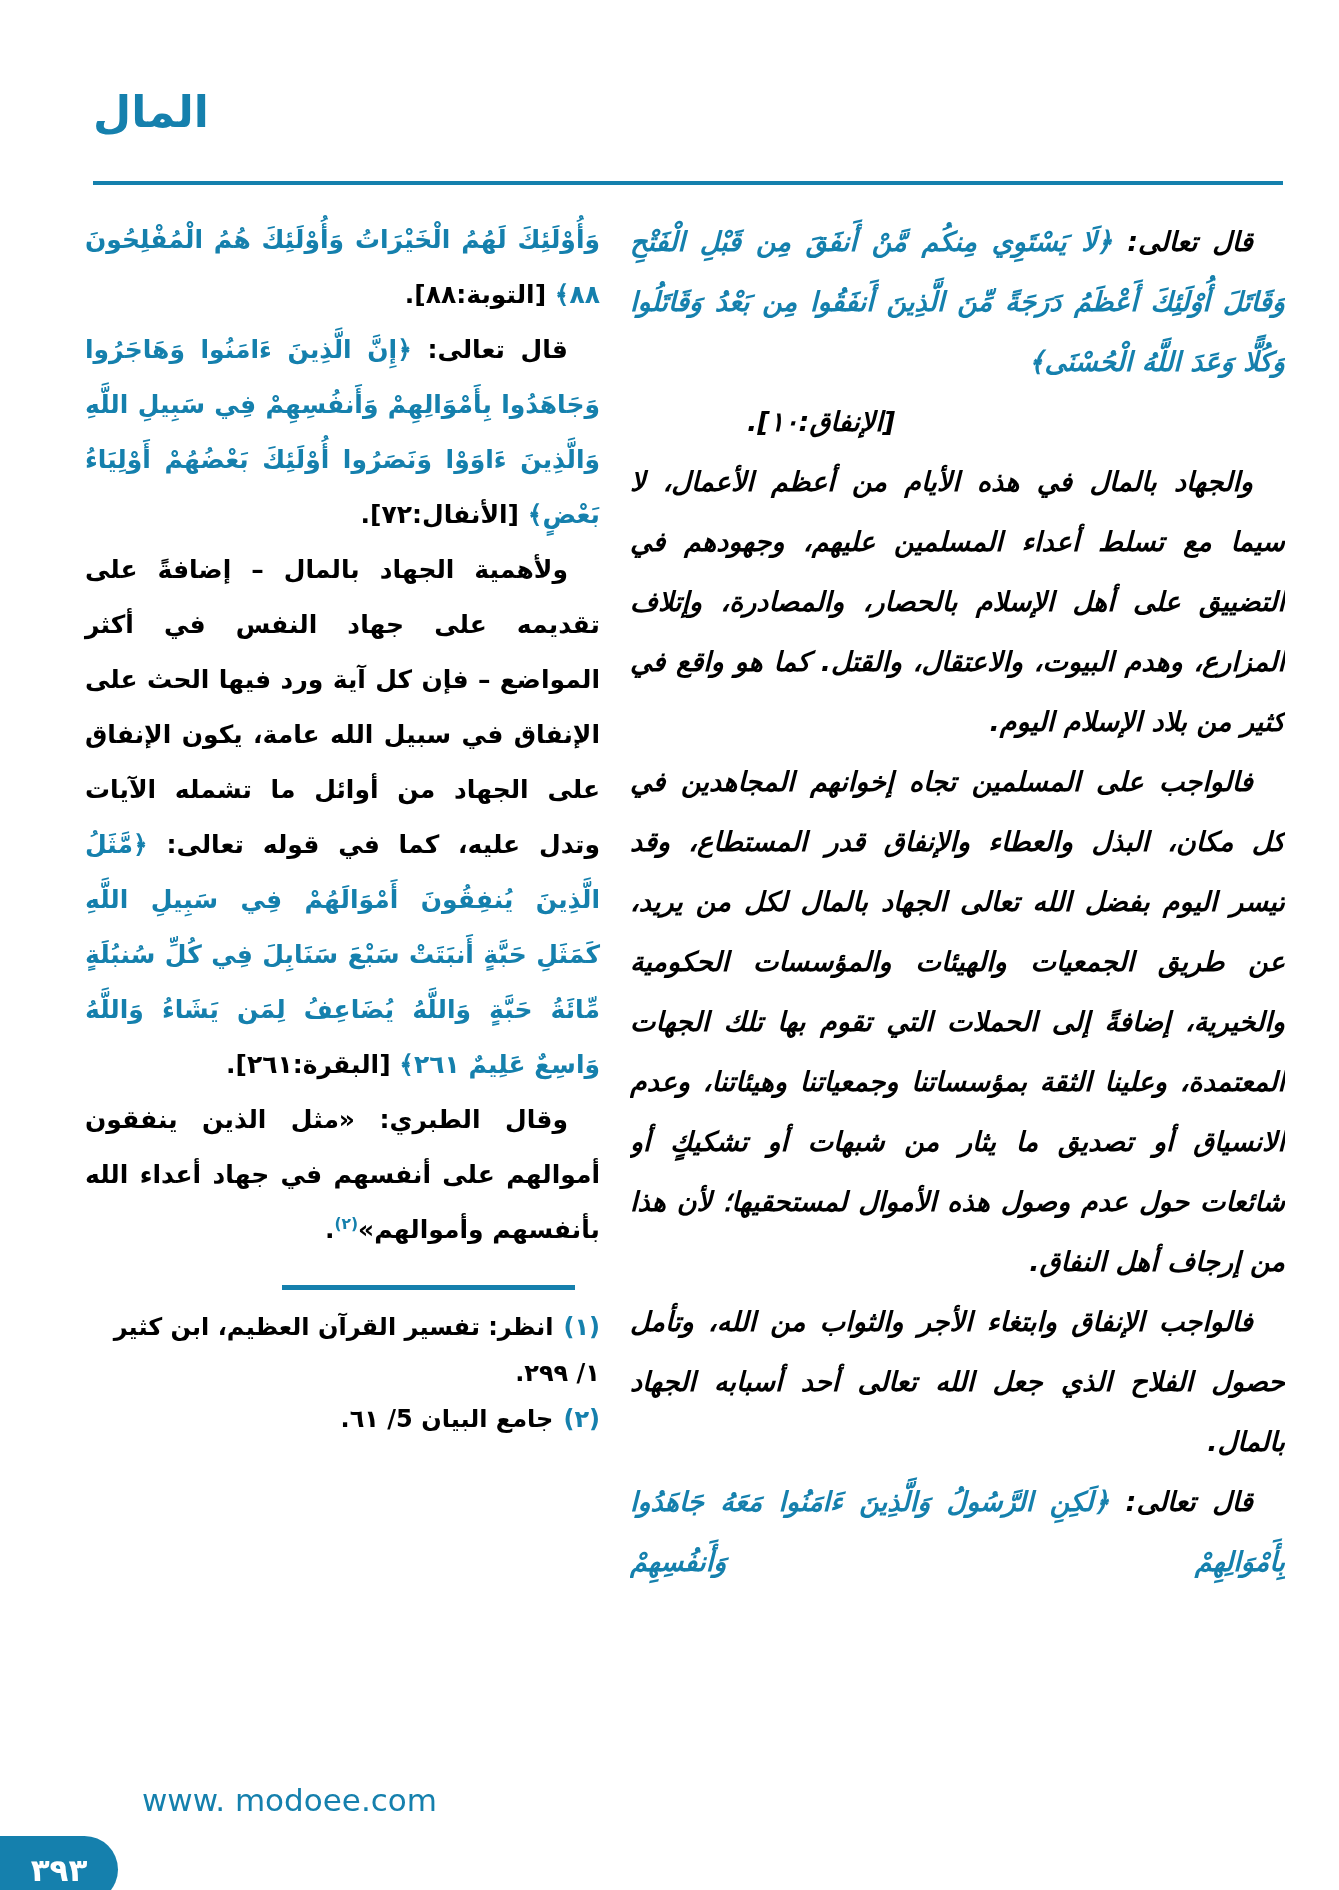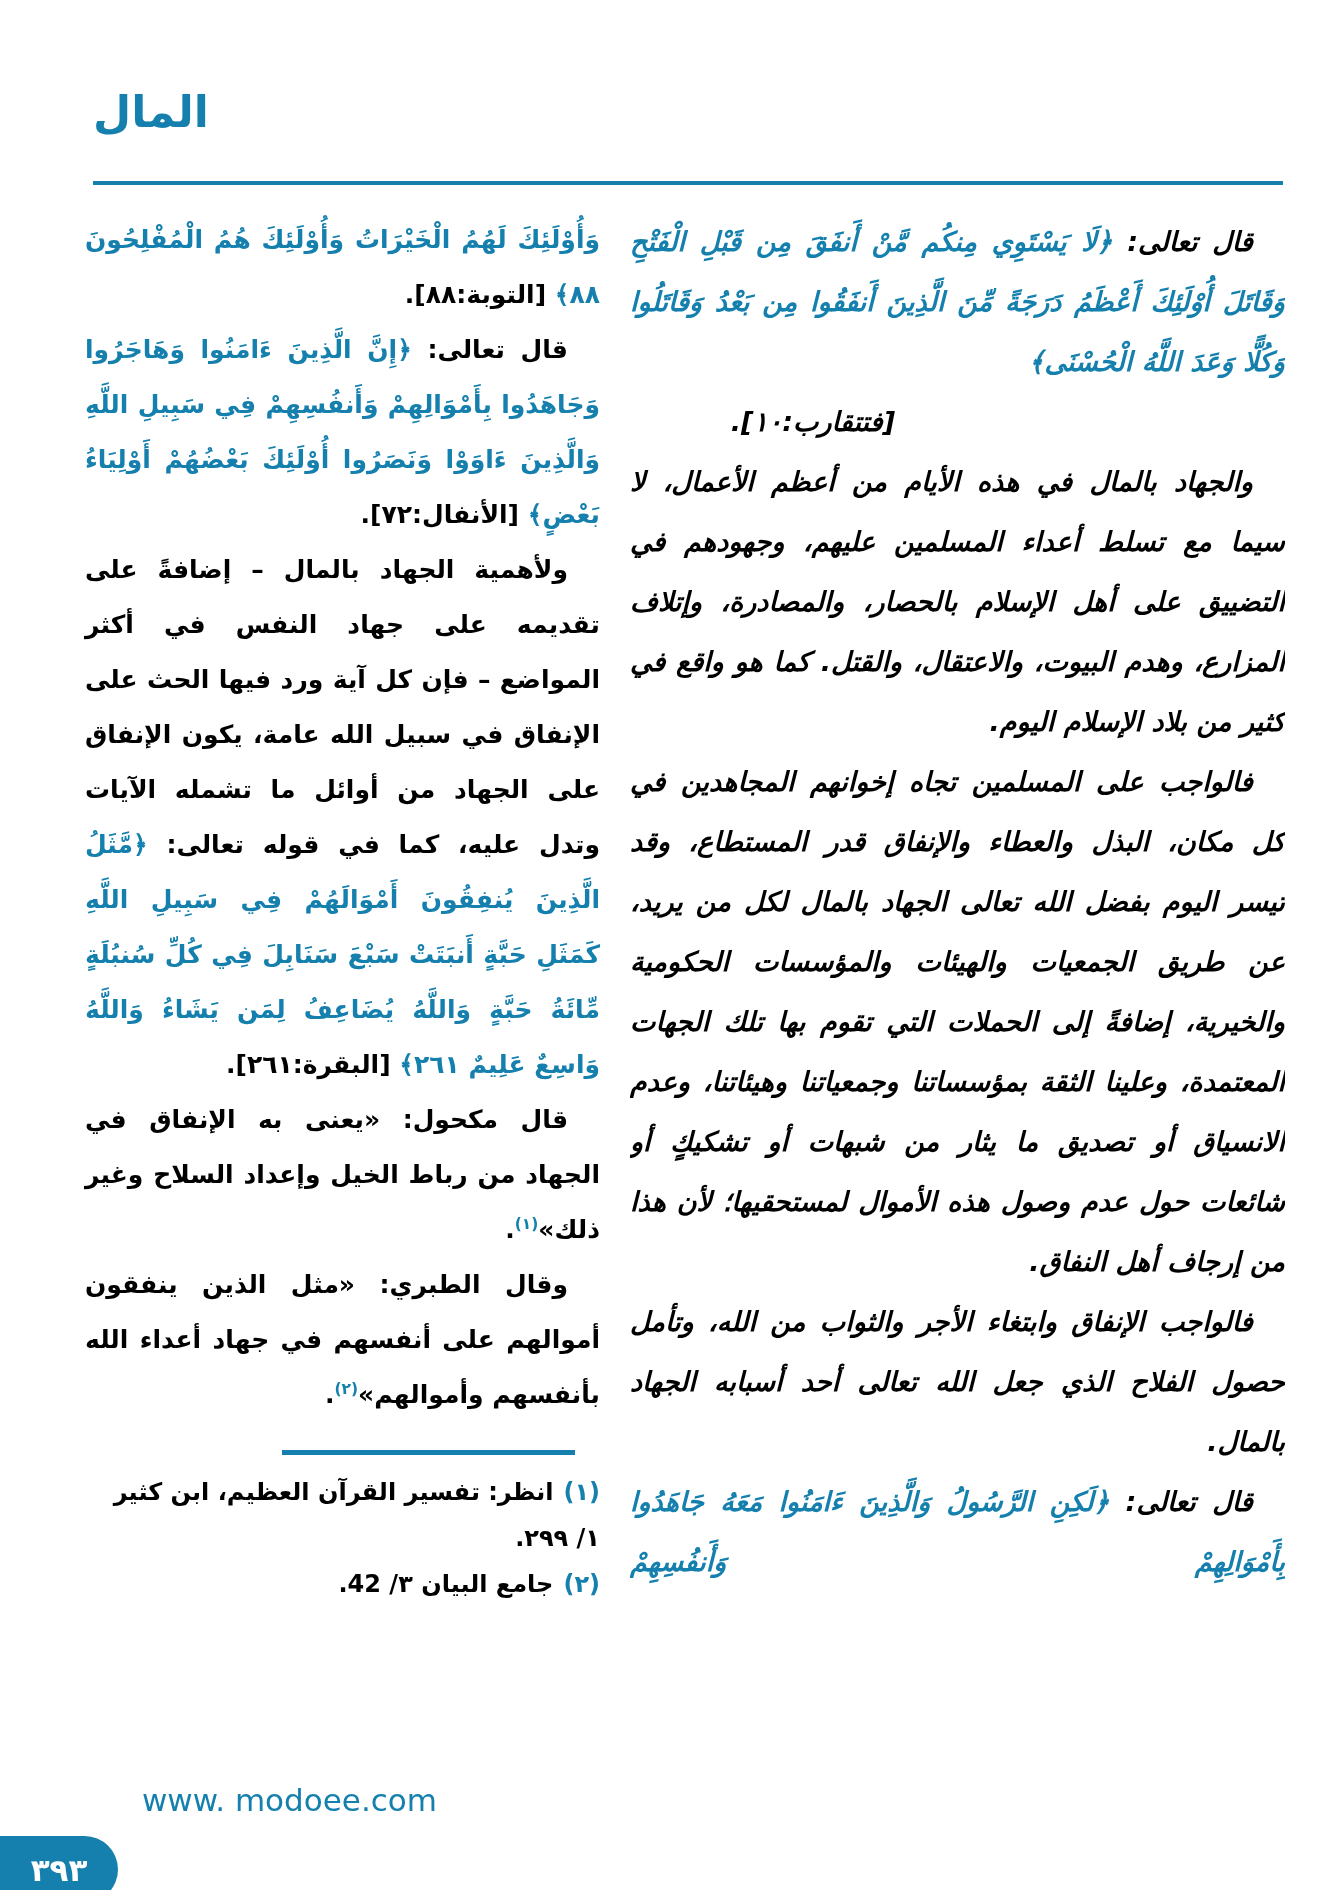--- a/index.html
+++ b/index.html
@@ -65,37 +65,36 @@
 <body>
 
 <div class="page">
 
   <div class="title">المال</div>
   <div class="title-rule"></div>
 
   <div class="columns">
     <div class="col col-right" id="col-right">
         <p class="para indent"><span class="t-normal">قال تعالى: </span><span class="t-quran">﴿لَا يَسْتَوِي مِنكُم مَّنْ أَنفَقَ مِن قَبْلِ الْفَتْحِ وَقَاتَلَ أُوْلَئِكَ أَعْظَمُ دَرَجَةً مِّنَ الَّذِينَ أَنفَقُوا مِن بَعْدُ وَقَاتَلُوا وَكُلًّا وَعَدَ اللَّهُ الْحُسْنَى﴾</span></p>
-        <p class="para attribution"><span class="t-ref">[فتتقارب:١٠].</span></p>
+        <p class="para attribution"><span class="t-ref">[الإنفاق:١٠].</span></p>
         <p class="para indent"><span class="t-normal">والجهاد بالمال في هذه الأيام من أعظم الأعمال، لا سيما مع تسلط أعداء المسلمين عليهم، وجهودهم في التضييق على أهل الإسلام بالحصار، والمصادرة، وإتلاف المزارع، وهدم البيوت، والاعتقال، والقتل. كما هو واقع في كثير من بلاد الإسلام اليوم.</span></p>
         <p class="para indent"><span class="t-normal">فالواجب على المسلمين تجاه إخوانهم المجاهدين في كل مكان، البذل والعطاء والإنفاق قدر المستطاع، وقد تيسر اليوم بفضل الله تعالى الجهاد بالمال لكل من يريد، عن طريق الجمعيات والهيئات والمؤسسات الحكومية والخيرية، إضافةً إلى الحملات التي تقوم بها تلك الجهات المعتمدة، وعلينا الثقة بمؤسساتنا وجمعياتنا وهيئاتنا، وعدم الانسياق أو تصديق ما يثار من شبهات أو تشكيكٍ أو شائعات حول عدم وصول هذه الأموال لمستحقيها؛ لأن هذا من إرجاف أهل النفاق.</span></p>
         <p class="para indent"><span class="t-normal">فالواجب الإنفاق وابتغاء الأجر والثواب من الله، وتأمل حصول الفلاح الذي جعل الله تعالى أحد أسبابه الجهاد بالمال.</span></p>
         <p class="para indent stretch"><span class="t-normal">قال تعالى: </span><span class="t-quran">﴿لَكِنِ الرَّسُولُ وَالَّذِينَ ءَامَنُوا مَعَهُ جَاهَدُوا بِأَمْوَالِهِمْ وَأَنفُسِهِمْ</span></p>
       </div>
     <div class="col col-left" id="col-left">
 
     <p class="para"><span class="t-quran">وَأُوْلَئِكَ لَهُمُ الْخَيْرَاتُ وَأُوْلَئِكَ هُمُ الْمُفْلِحُونَ ٨٨﴾ </span><span class="t-ref">[التوبة:٨٨].</span></p>
         <p class="para indent"><span class="t-normal">قال تعالى: </span><span class="t-quran">﴿إِنَّ الَّذِينَ ءَامَنُوا وَهَاجَرُوا وَجَاهَدُوا بِأَمْوَالِهِمْ وَأَنفُسِهِمْ فِي سَبِيلِ اللَّهِ وَالَّذِينَ ءَاوَوْا وَنَصَرُوا أُوْلَئِكَ بَعْضُهُمْ أَوْلِيَاءُ بَعْضٍ﴾ </span><span class="t-ref">[الأنفال:٧٢].</span></p>
         <p class="para indent"><span class="t-normal">ولأهمية الجهاد بالمال – إضافةً على تقديمه على جهاد النفس في أكثر المواضع – فإن كل آية ورد فيها الحث على الإنفاق في سبيل الله عامة، يكون الإنفاق على الجهاد من أوائل ما تشمله الآيات وتدل عليه، كما في قوله تعالى: </span><span class="t-quran">﴿مَّثَلُ الَّذِينَ يُنفِقُونَ أَمْوَالَهُمْ فِي سَبِيلِ اللَّهِ كَمَثَلِ حَبَّةٍ أَنبَتَتْ سَبْعَ سَنَابِلَ فِي كُلِّ سُنبُلَةٍ مِّائَةُ حَبَّةٍ وَاللَّهُ يُضَاعِفُ لِمَن يَشَاءُ وَاللَّهُ وَاسِعٌ عَلِيمٌ ٢٦١﴾ </span><span class="t-ref">[البقرة:٢٦١].</span></p>
-        <p class="para indent"><span class="t-normal">قال مكحول: «يعنى به الإنفاق في الجهاد من رباط الخيل وإعداد السلاح وغير ذلك»</span><sup class="t-note">(١)</sup><span class="t-normal">.</span></p>
         <p class="para indent"><span class="t-normal">وقال الطبري: «مثل الذين ينفقون أموالهم على أنفسهم في جهاد أعداء الله بأنفسهم وأموالهم»</span><sup class="t-note">(٢)</sup><span class="t-normal">.</span></p>
         <div class="footnote-block">
           <div class="footnote-sep"></div>
           <div class="footnote"><span class="fn-marker">(١)</span><span class="fn-text">انظر: تفسير القرآن العظيم، ابن كثير ١/ ٢٩٩.</span></div>
-          <div class="footnote"><span class="fn-marker">(٢)</span><span class="fn-text">جامع البيان ٣/ 42.</span></div>
+          <div class="footnote"><span class="fn-marker">(٢)</span><span class="fn-text">جامع البيان 5/ ٦١.</span></div>
         </div>
       </div>
   </div>
 
   <div class="page-badge">٣٩٣</div>
   <div class="website">www. modoee.com</div>
 
 </div>
 
 </body></html>

